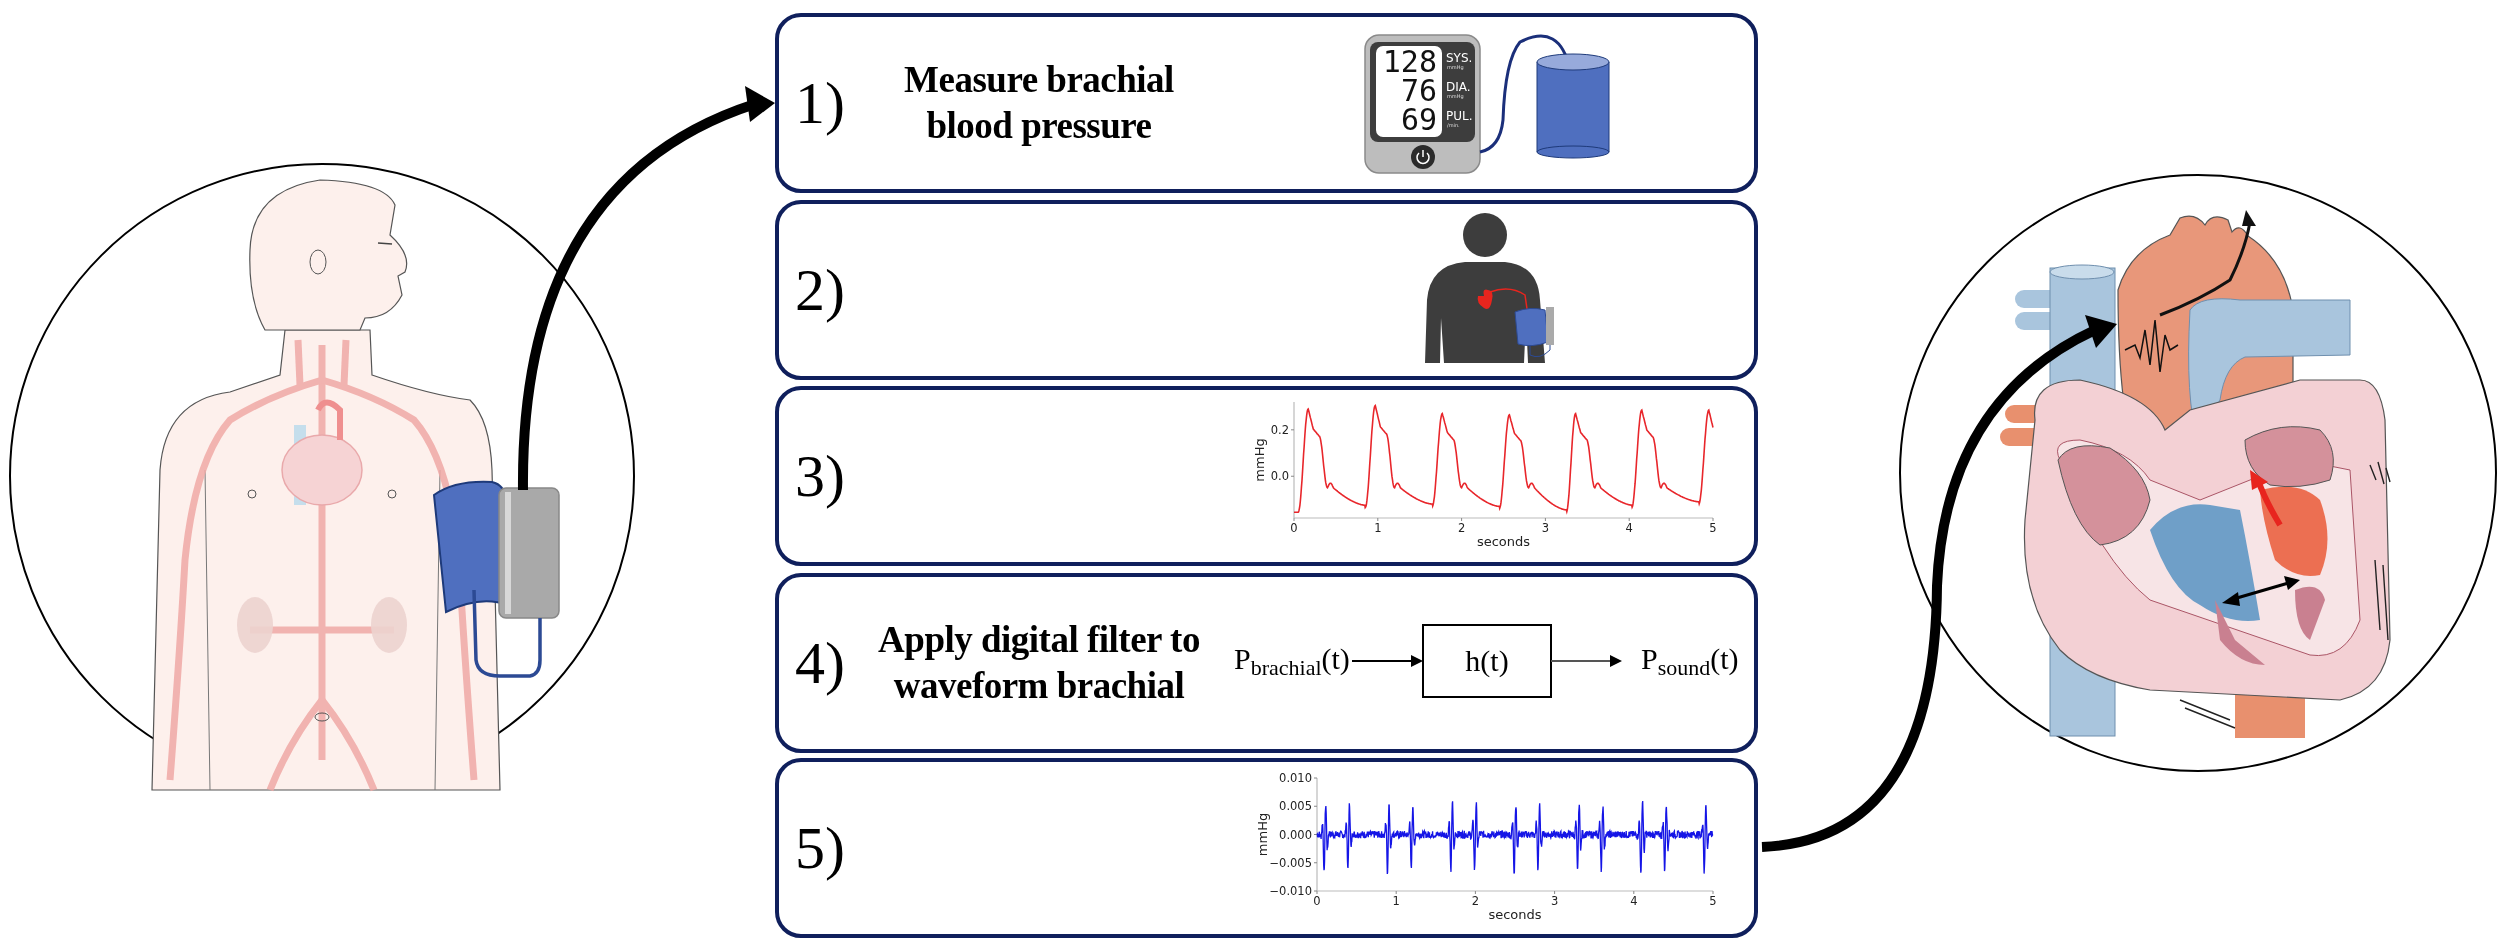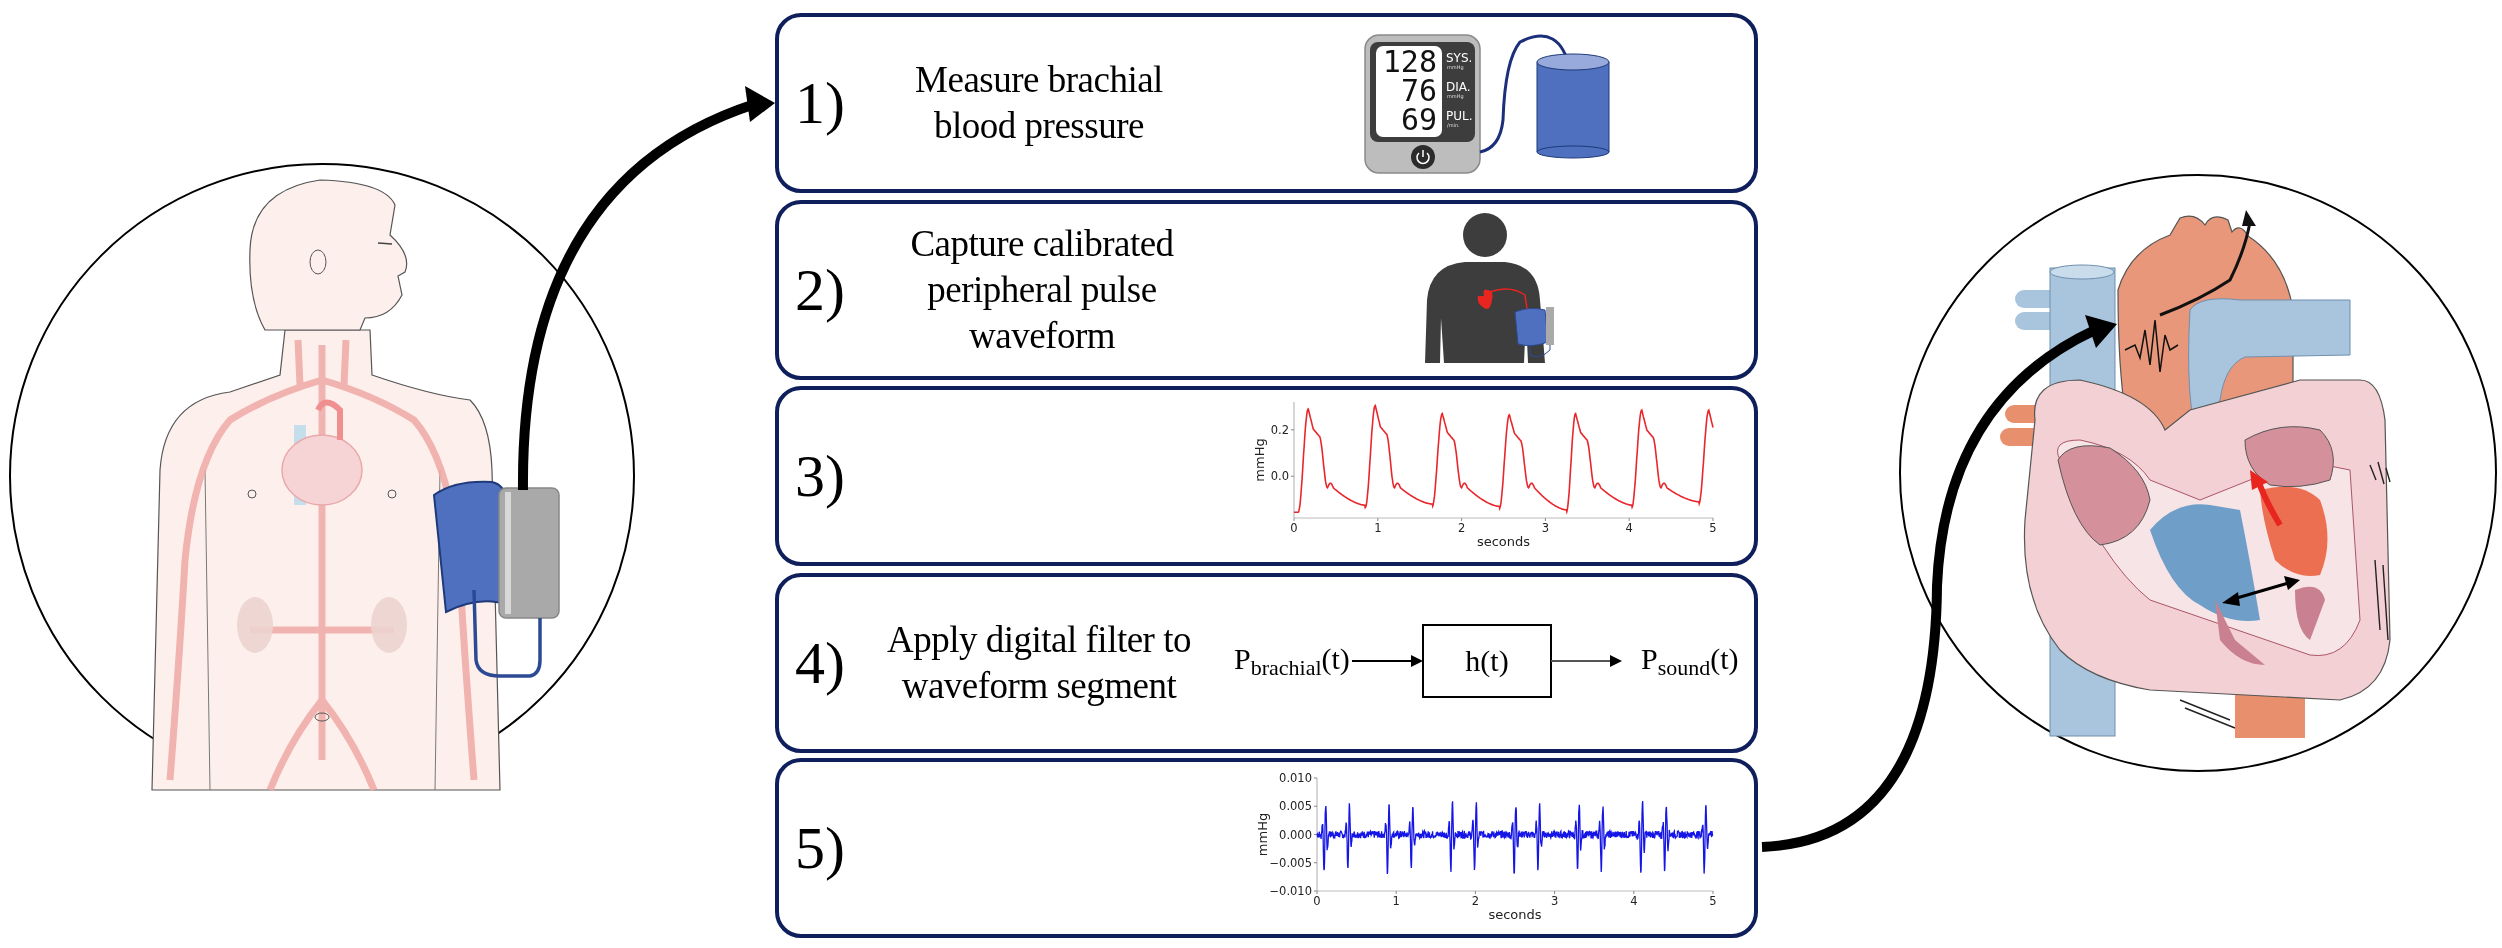--- a/index.html
+++ b/index.html
@@ -9,21 +9,21 @@
     position: absolute; left: 775px; width: 983px;
     border: 4px solid #0f1f5c; border-radius: 26px; background: #ffffff;
     box-sizing: border-box;
   }
   .step-num {
     position: absolute; left: 16px; top: 50%; transform: translateY(-50%);
     font-family: "Liberation Serif", serif; font-size: 60px; color: #000;
   }
   .step-title {
     position: absolute; left: 95px; width: 340px; top: 50%; transform: translateY(-50%);
-    text-align: center; font-family: "Liberation Serif", serif; font-weight: normal;
+    text-align: center; font-family: "Liberation Serif", serif; font-weight: bold;
     font-size: 37px; line-height: 46px; color: #000; letter-spacing: -0.5px;
   }
   .overlay { position: absolute; left: 0; top: 0; }
   .eq { font-family: "Liberation Serif", serif; font-size: 30px; fill: #000; }
   .eq-sub { font-size: 22px; }
   .tick { font-family: "DejaVu Sans", sans-serif; font-size: 11.5px; fill: #222; }
   .axlabel { font-family: "DejaVu Sans", sans-serif; font-size: 13px; fill: #222; }
   .bp-digit { font-family: "DejaVu Sans Mono", monospace; font-size: 30px; fill: #111; }
   .bp-lbl { font-family: "DejaVu Sans", sans-serif; font-size: 12px; fill: #fff; }
   .bp-unit { font-family: "DejaVu Sans", sans-serif; font-size: 5px; fill: #ddd; }
@@ -135,28 +135,27 @@
     <path d="M1762,847 Q1935,840 1937,586 Q1945,400 2095,330" stroke="#000" stroke-width="10" fill="none"></path>
     <polygon points="2117,324 2085,315 2096,348" fill="#000"></polygon>
   </svg>
 
   <div class="step-box" style="top:13px;height:180px;">
     <span class="step-num">1)</span>
     <div class="step-title" style="width:330px;">Measure brachial blood pressure</div>
   </div>
   <div class="step-box" style="top:200px;height:180px;">
     <span class="step-num">2)</span>
-    <div class="step-title" style="width:350px;left:88px;">Capture calibrated peripheral pulse waveform</div>
   </div>
   <div class="step-box" style="top:386px;height:180px;">
     <span class="step-num">3)</span>
   </div>
   <div class="step-box" style="top:573px;height:180px;">
     <span class="step-num">4)</span>
-    <div class="step-title" style="width:330px;">Apply digital filter to waveform segment</div>
+    <div class="step-title" style="width:330px;">Apply digital filter to waveform brachial</div>
   </div>
   <div class="step-box" style="top:758px;height:180px;">
     <span class="step-num">5)</span>
   </div>
 
   <svg class="overlay" width="2502" height="948" id="content-svg">
 
     <g>
       <rect x="1365" y="35" width="115" height="138" rx="14" fill="#bdbdbd" stroke="#8a8a8a" stroke-width="1.5"></rect>
       <rect x="1370" y="42" width="105" height="100" rx="8" fill="#3d3d3d"></rect>

